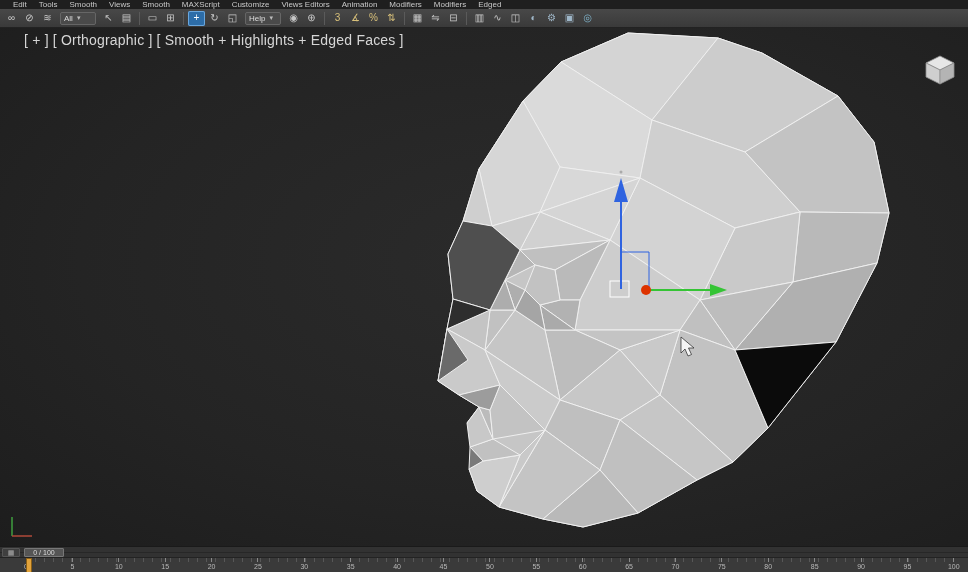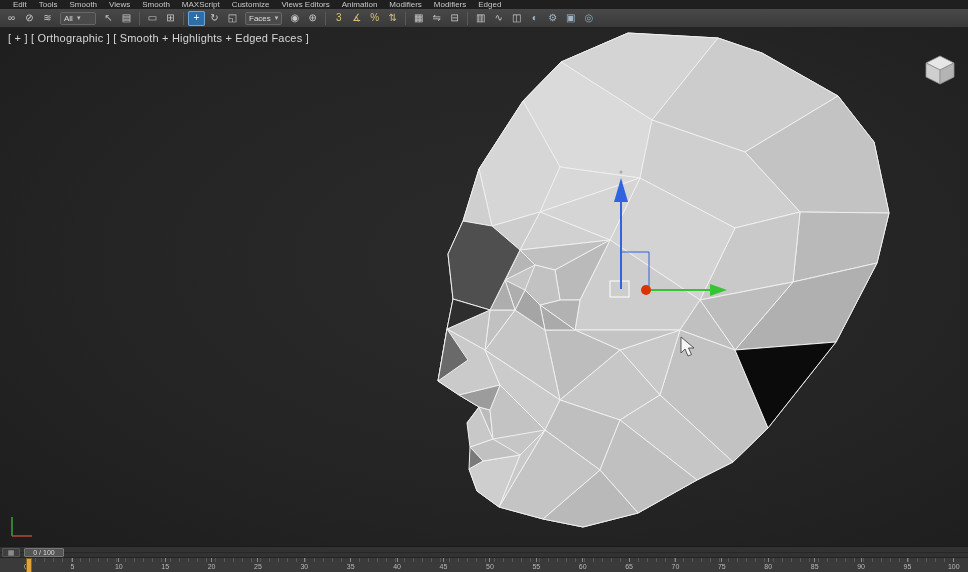--- a/index.html
+++ b/index.html
@@ -23,21 +23,21 @@
   .tsep { width:1px; height:13px; background:#2b2b2b; border-right:1px solid #5a5a5a; margin:0 3px; }
   .tdrop { height:13px; background:#4a4a4a; border:1px solid #666; border-radius:2px; display:flex;
            align-items:center; font-size:8px; color:#ddd; padding:0 3px;
            gap:4px; margin:0 3px; min-width:36px; cursor:default; }
   .tdrop .caret { font-size:7px; color:#bbb; }
 
   
   .viewport { position:absolute; left:0; top:28px; width:968px; height:518px;
               background:radial-gradient(ellipse at 55% 45%, #2b2b2b 0%, #242424 60%, #1d1d1d 100%);
               overflow:hidden; }
-  .vp-label { position:absolute; left:8px; top:4px; font-size:11px; color:#d6d6d6; letter-spacing:.2px; z-index:3; }
+  .vp-label { position:absolute; left:24px; top:4px; font-size:14px; color:#d6d6d6; letter-spacing:.2px; z-index:3; }
   .scene { position:absolute; left:0; top:0; width:968px; height:518px; z-index:1; }
   .face { stroke:#efefef; stroke-width:1; stroke-linejoin:round; }
   .viewcube { position:absolute; right:8px; top:22px; z-index:3; }
   .axis { position:absolute; left:4px; bottom:4px; z-index:3; }
 
   
   .trackbar { position:absolute; left:0; top:546px; right:0; height:11px; background:#323232;
               border-top:1px solid #1a1a1a; z-index:5; }
   .trackbar::after { content:""; position:absolute; left:0; right:0; top:50%; height:1px; background:#272727; }
   .tb-btn { position:absolute; left:2px; top:1px; width:18px; height:9px; background:#3f3f3f; border:1px solid #555;
@@ -115,21 +115,21 @@
           <span>+</span>
         </div>
         <div class="ticon">
           <span>↻</span>
         </div>
         <div class="ticon">
           <span>◱</span>
         </div>
       </div>
     <div class="tdrop">
-      <span>Faces</span>
+      <span>Help</span>
       <span class="caret">▾</span>
     </div>
     <div class="tgroup">
 
     <div class="ticon">
           <span>◉</span>
         </div>
         <div class="ticon">
           <span>⊕</span>
         </div>

